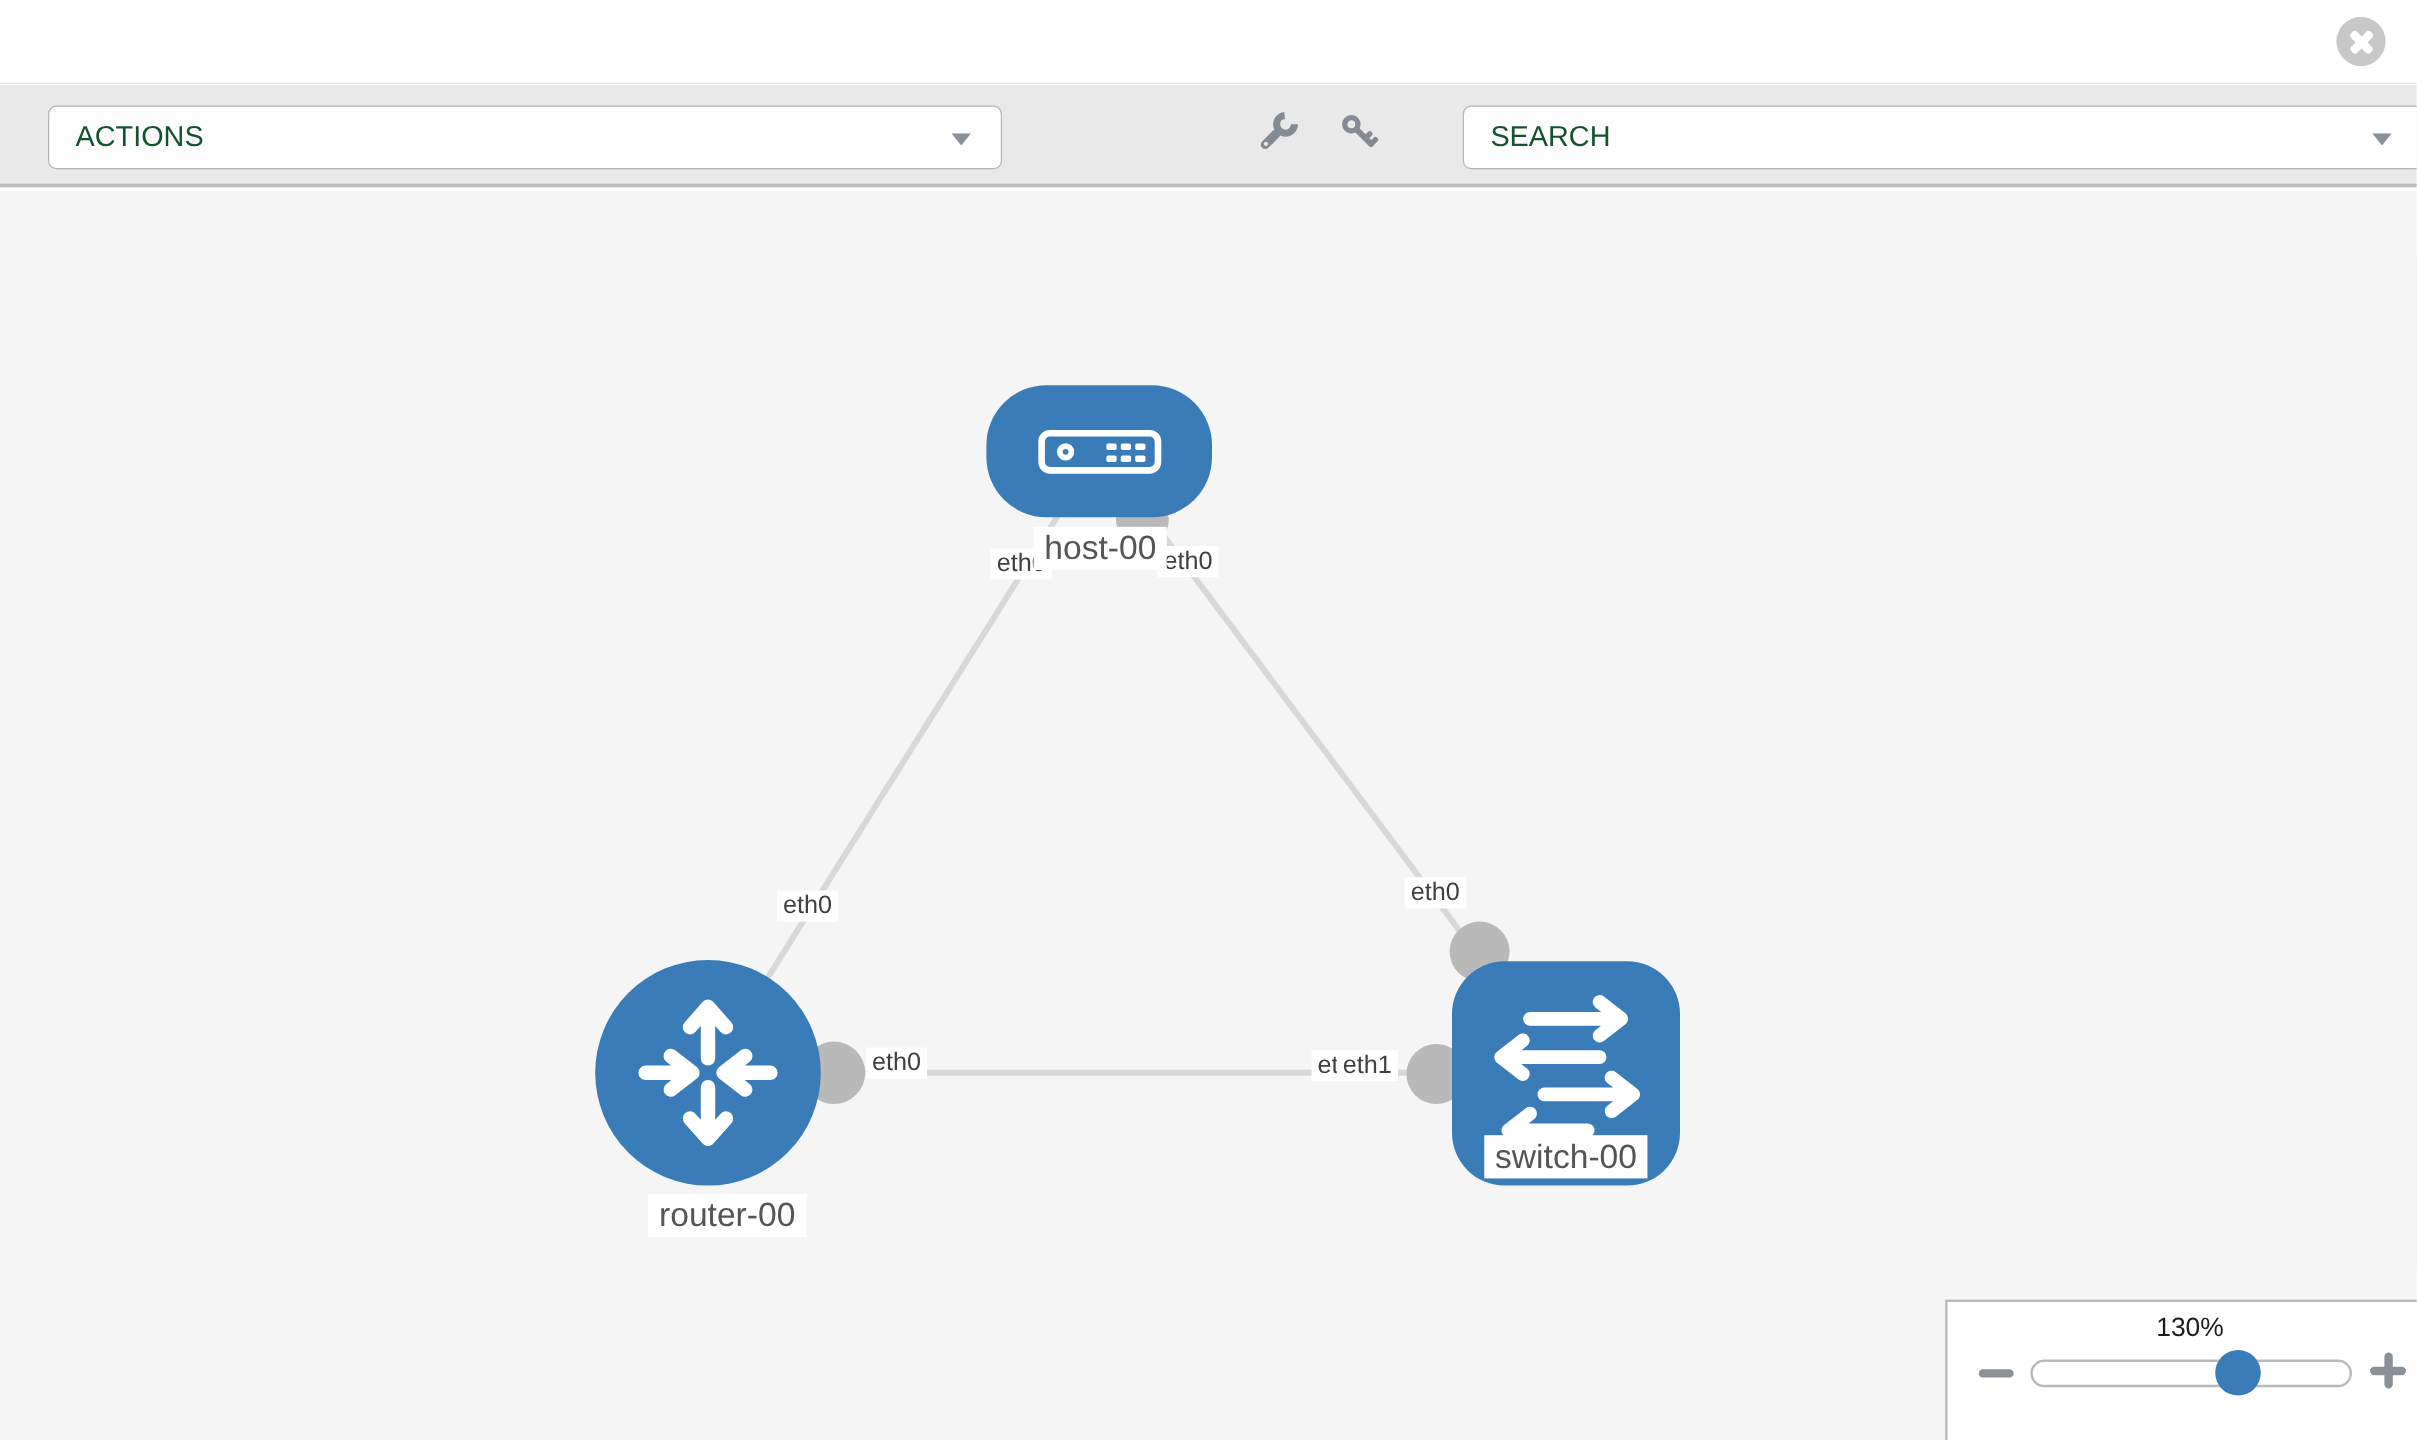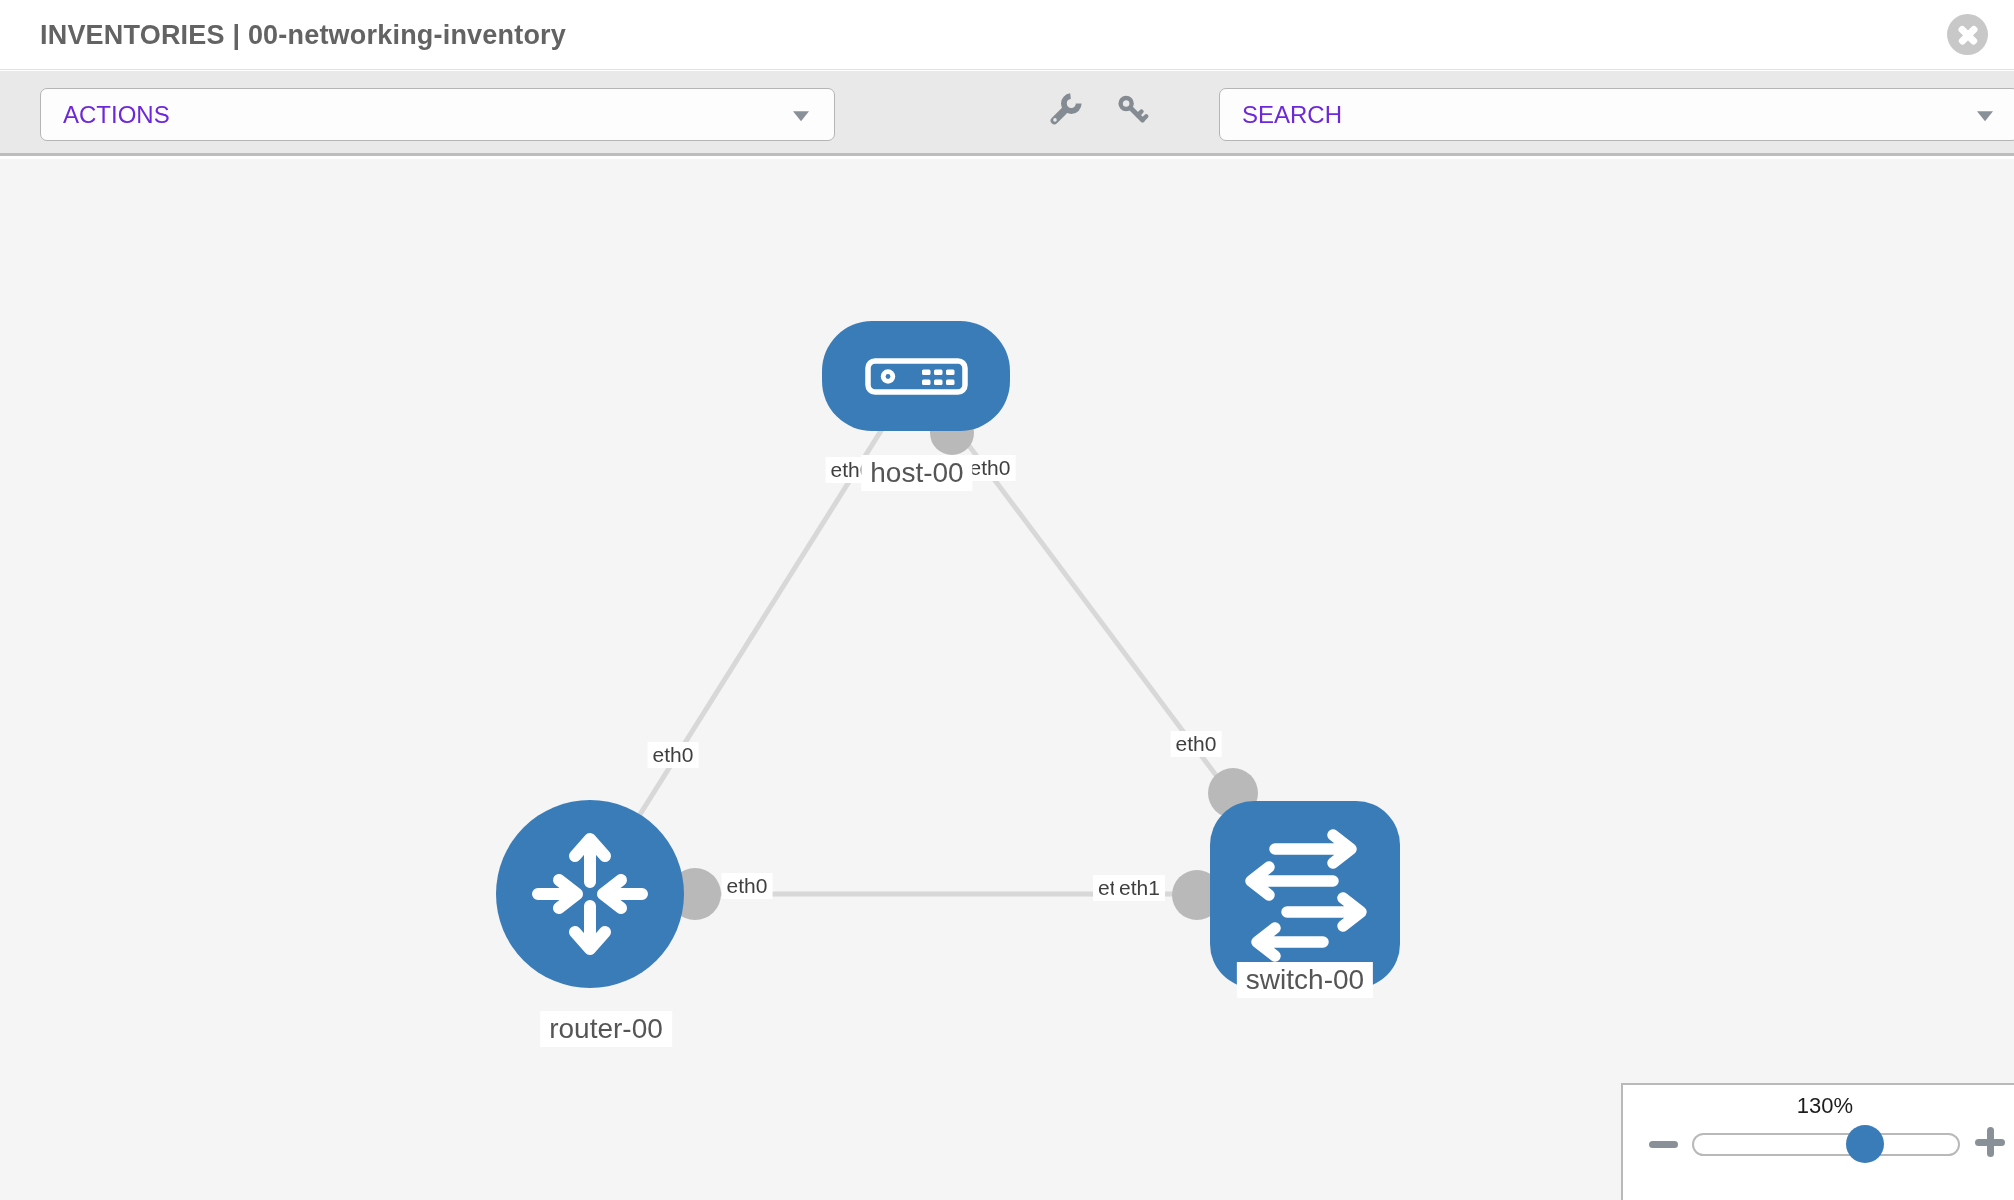--- a/index.html
+++ b/index.html
@@ -11,55 +11,54 @@
   .header { position:absolute; left:0; top:0; width:2014px; height:70px; background:#ffffff; border-bottom:1px solid #e2e2e2; }
   .page-title { position:absolute; left:40px; top:20px; font-size:27px; font-weight:700; color:#636363; letter-spacing:0.2px; }
   .close-btn { position:absolute; right:26px; top:14px; width:41px; height:41px; border-radius:50%; background:#c8c8c8; cursor:pointer; }
   .close-btn .bar { position:absolute; left:50%; top:50%; width:23px; height:6.5px; background:#ffffff; border-radius:3px; }
   .close-btn .bar.a { transform:translate(-50%,-50%) rotate(45deg); }
   .close-btn .bar.b { transform:translate(-50%,-50%) rotate(-45deg); }
 
   
   .toolbar { position:absolute; left:0; top:71px; width:2014px; height:85px; background:#e9e9e9; border-bottom:3px solid #bdbdbd; }
   .select-box { position:absolute; top:17px; height:53px; background:#fdfdfd; border:1px solid #b5b5b5; border-radius:7px; cursor:pointer; }
-  .select-box .sel-label { position:absolute; left:22px; top:50%; transform:translateY(-50%); font-size:24px; color:#6d28d9; }
+  .select-box .sel-label { position:absolute; left:22px; top:50%; transform:translateY(-50%); font-size:24px; color:#14532d; }
   .caret { position:absolute; right:25px; top:50%; transform:translateY(-38%); width:0; height:0;
            border-left:8px solid transparent; border-right:8px solid transparent; border-top:10px solid #8a9097; }
   .actions-box { left:40px; width:795px; }
   .search-box { left:1183px; width:800px;margin-left:36px; }
   .tool-icon-btn { position:absolute; top:14px; width:46px; height:52px; display:flex; align-items:center; justify-content:center; cursor:pointer; }
   .wrench-btn { left:1043px; } .key-btn { left:1110px; }
 
   
   .canvas { position:absolute; left:0; top:159px; width:2014px; height:1041px; background:#f5f5f6; overflow:hidden; }
   .topology-svg { position:absolute; left:0; top:0; }
 
   
   .chip { position:absolute; background:#ffffff; color:#3f3f3f; white-space:nowrap; }
   .chip.centered { transform:translateX(-50%); }
-  .node-chip { font-size:28px; color:#555555; padding:2px 9px;margin-top:16px; }
+  .node-chip { font-size:28px; color:#555555; padding:2px 9px; }
   .iface-chip { font-size:21px; padding:1px 5px; }
 
   
   .zoom-panel { position:absolute; left:1621px; top:924px; width:420px; height:300px; background:#ffffff; border:2px solid #b9b9b9; }
   .zoom-value { position:absolute; left:0; top:8px; width:404px; text-align:center; font-size:22px; color:#1c1c1c; }
   .zoom-minus { position:absolute; left:26px; top:56px; width:29px; height:7px; border-radius:3.5px; background:#8a9097; cursor:pointer; }
   .zoom-plus  { position:absolute; left:352px; top:42px; width:30px; height:30px; cursor:pointer; }
   .zoom-plus .h { position:absolute; left:0; top:11.5px; width:30px; height:7px; border-radius:3.5px; background:#8a9097; }
   .zoom-plus .v { position:absolute; left:11.5px; top:0; width:7px; height:30px; border-radius:3.5px; background:#8a9097; }
   .slider-track { position:absolute; left:69px; top:48px; width:268px; height:23px; background:#ffffff; border:2px solid #b9b9b9; border-radius:12px; cursor:pointer; }
   .slider-thumb { position:absolute; left:223px; top:40px; width:38px; height:38px; border-radius:50%; background:#3a7cb8; cursor:grab; }
 </style>
 </head>
 <body>
 
 <div class="screen">
 
   <div class="header">
-    <div class="page-title">INVENTORIES | 00-networking-inventory</div>
     <div class="close-btn">
       <span class="bar a"></span>
       <span class="bar b"></span>
     </div>
   </div>
 
   <div class="toolbar">
     <div class="select-box actions-box">
       <span class="sel-label">ACTIONS</span>
       <span class="caret"></span>

